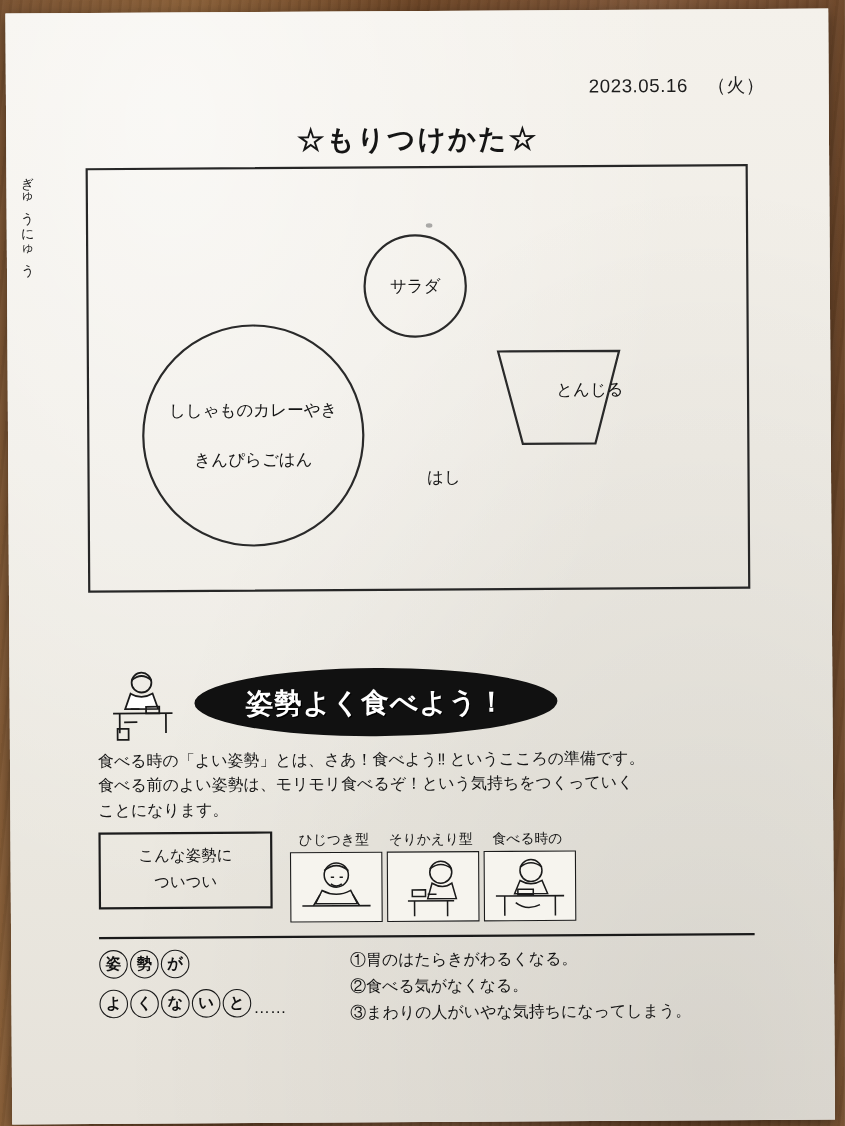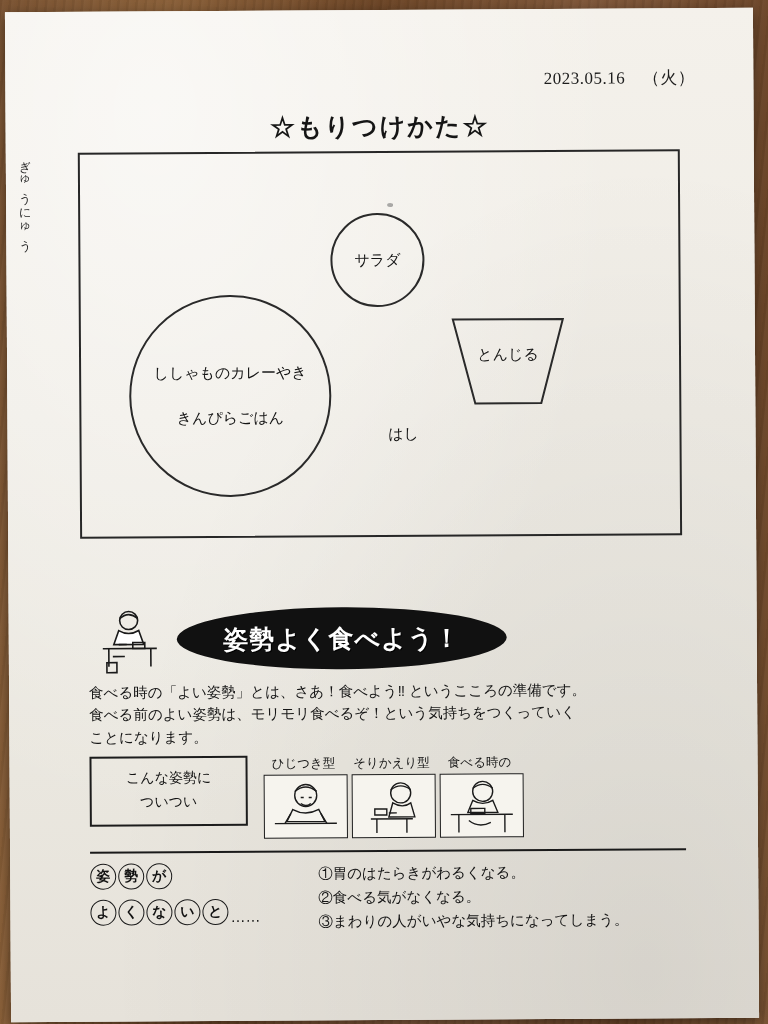--- a/index.html
+++ b/index.html
@@ -52,21 +52,21 @@
     pointer-events:none;
   }
 
   .date {
     position: absolute;
     right: 58px;
     top: 58px;
     font-size: 17px;
     color: #1d1d1d;
     letter-spacing: 0.5px;
-    font-family: Liberation Serif, serif;
+    font-family: Liberation Sans, sans-serif;
   }
 
   .side-label {
     position: absolute;
     left: 10px;
     top: 140px;
     font-size: 12px;
     color: #222;
     writing-mode: vertical-rl;
     letter-spacing: 2px;
@@ -122,20 +122,21 @@
     font-size: 15px;
     gap: 26px;
   }
   .soup {
     left: 368px;
     top: 163px;
     width: 118px;
     height: 92px;
     border: none;
     font-size: 15px;
+    align-items: flex-end;
   }
   .soup .bowl-shape {
     position: absolute;
     inset: 0;
   }
   .soup .bowl-label {
     position: relative;
     z-index: 2;
     margin-top: -14px;
   }

